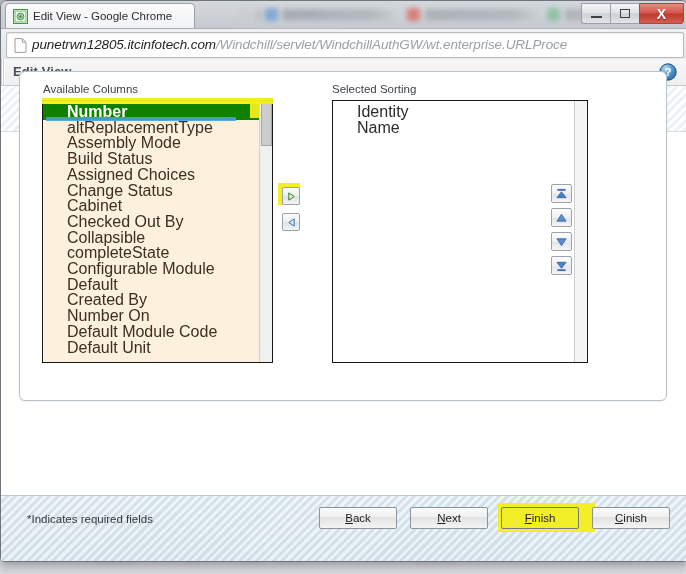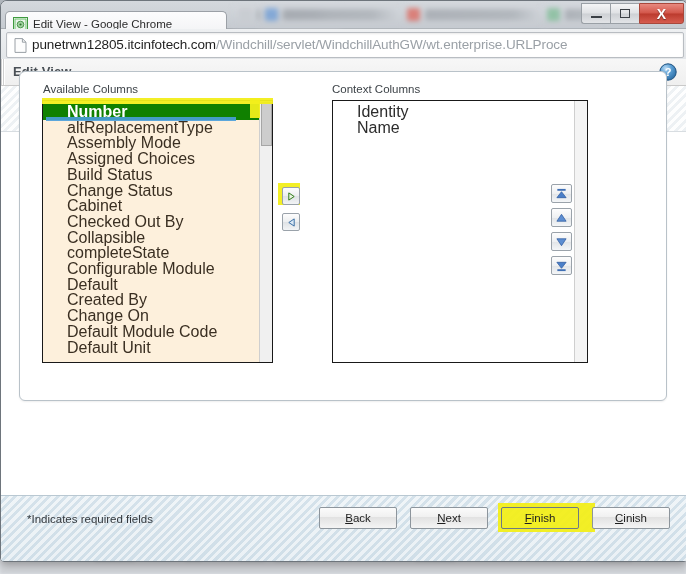--- a/index.html
+++ b/index.html
@@ -24,21 +24,21 @@
   .win{position:absolute;left:0;top:0;width:686px;height:560px;
     border:1px solid #6e757c;border-radius:7px 7px 4px 4px;
     background:linear-gradient(180deg,#e8eaed 0%,#dcdfe3 100%);
     box-shadow:0 3px 10px rgba(0,0,0,.35);
     overflow:hidden;}
 
   
   .tabstrip{position:relative;height:27px;
     background:linear-gradient(180deg,#d4d8dd 0%,#c6cbd1 100%);
     border-bottom:1px solid #a9aeb4;}
-  .tab-active{position:absolute;left:4px;top:10px;width:222px;height:25px;
+  .tab-active{position:absolute;left:4px;top:2px;width:190px;height:25px;
     background:linear-gradient(180deg,#fcfcfd 0%,#f1f2f4 100%);
     border:1px solid #9ba0a6;border-bottom:none;border-radius:5px 5px 0 0;
     box-sizing:border-box;}
   .tab-fav{position:absolute;left:7px;top:5px;width:15px;height:15px;}
   .tab-fav svg{display:block;}
   .tab-title{position:absolute;left:27px;top:5px;width:188px;height:15px;
     font-size:11.5px;color:#2b2b2b;line-height:15px;white-space:nowrap;overflow:hidden;}
 
   .tab-ghost{position:absolute;top:3px;height:23px;border-radius:4px 4px 0 0;
     filter:blur(2.6px);opacity:.82;
@@ -64,21 +64,21 @@
   
   .omnibar{height:30px;position:relative;
     background:linear-gradient(180deg,#eef0f2 0%,#e3e6e9 100%);
     border-bottom:1px solid #b6babf;}
   .omnibox{position:absolute;left:5px;right:3px;top:3px;height:24px;
     background:#ffffff;border:1px solid #b9bdc2;border-radius:2px;
     box-shadow:inset 0 1px 2px rgba(0,0,0,.09);
     display:flex;align-items:center;overflow:hidden;}
   .page-icon{width:13px;height:15px;margin:0 5px 0 7px;flex:none;}
   .urltext{font-size:13.5px;line-height:16px;white-space:nowrap;color:#9aa0a6;
-    letter-spacing:-.1px;}
+    letter-spacing:-.1px;font-style:italic;}
   .urltext .host{color:#1f1f1f;}
 
   
   .page{position:absolute;left:0;top:58px;right:0;bottom:0;background:#ffffff;}
 
   .pagehead{position:relative;height:26px;
     background:linear-gradient(180deg,#f7f7f7 0%,#efefef 100%);
     border-bottom:1px solid #c9c9c9;}
   .pagehead:before{content:"";position:absolute;left:0;top:0;width:4px;height:26px;
     background:linear-gradient(90deg,#cfcfcf 0 1px,#fff 1px 2px,#cfcfcf 2px 3px,#fff 3px 4px);}
@@ -274,31 +274,31 @@
 
     <div class="panel">
 
       <span class="collabel" style="left:23px;top:11px;">Available Columns</span>
 
       <div class="listbox" style="left:22px;top:28px;width:231px;height:263px;background:#fdf0dc;">
         <div class="listinner">
           <div class="li sel">Number</div>
           <div class="li">altReplacementType</div>
           <div class="li">Assembly Mode</div>
+          <div class="li">Build Status</div>
           <div class="li">Assigned Choices</div>
-          <div class="li">Build Status</div>
           <div class="li">Change Status</div>
           <div class="li">Cabinet</div>
           <div class="li">Checked Out By</div>
           <div class="li">Collapsible</div>
           <div class="li">completeState</div>
           <div class="li">Configurable Module</div>
           <div class="li">Default</div>
           <div class="li">Created By</div>
-          <div class="li">Change On</div>
+          <div class="li">Number On</div>
           <div class="li">Default Module Code</div>
           <div class="li">Default Unit</div>
         </div>
         <div class="vscroll">
           <div class="vthumb" style="top:1px;height:44px;"></div>
         </div>
       </div>
 
       <div class="hl-number" style="left:22px;top:26px;width:231px;height:6px;"></div>
       <div class="hl-number" style="left:230px;top:26px;width:10px;height:20px;"></div>
@@ -309,21 +309,21 @@
         <svg viewBox="0 0 10 10" width="9" height="9">
           <polygon points="2,1 8,5 2,9" fill="#e9f3e2" stroke="#2f7a16" stroke-width="1.1"></polygon>
         </svg>
       </div>
       <div class="xbtn" style="left:262px;top:141px;">
         <svg viewBox="0 0 10 10" width="9" height="9">
           <polygon points="8,1 2,5 8,9" fill="#dbe9f6" stroke="#3a6ea5" stroke-width="1.1"></polygon>
         </svg>
       </div>
 
-      <span class="collabel" style="left:312px;top:11px;">Context Columns</span>
+      <span class="collabel" style="left:312px;top:11px;">Selected Sorting</span>
 
       <div class="listbox" style="left:312px;top:28px;width:256px;height:263px;background:#ffffff;">
         <div class="listinner">
           <div class="li plain">Identity</div>
           <div class="li plain">Name</div>
         </div>
         <div class="vscroll" style="background:#f4f4f4;"></div>
       </div>
 
       <div class="rbtn" style="left:531px;top:112px;">

